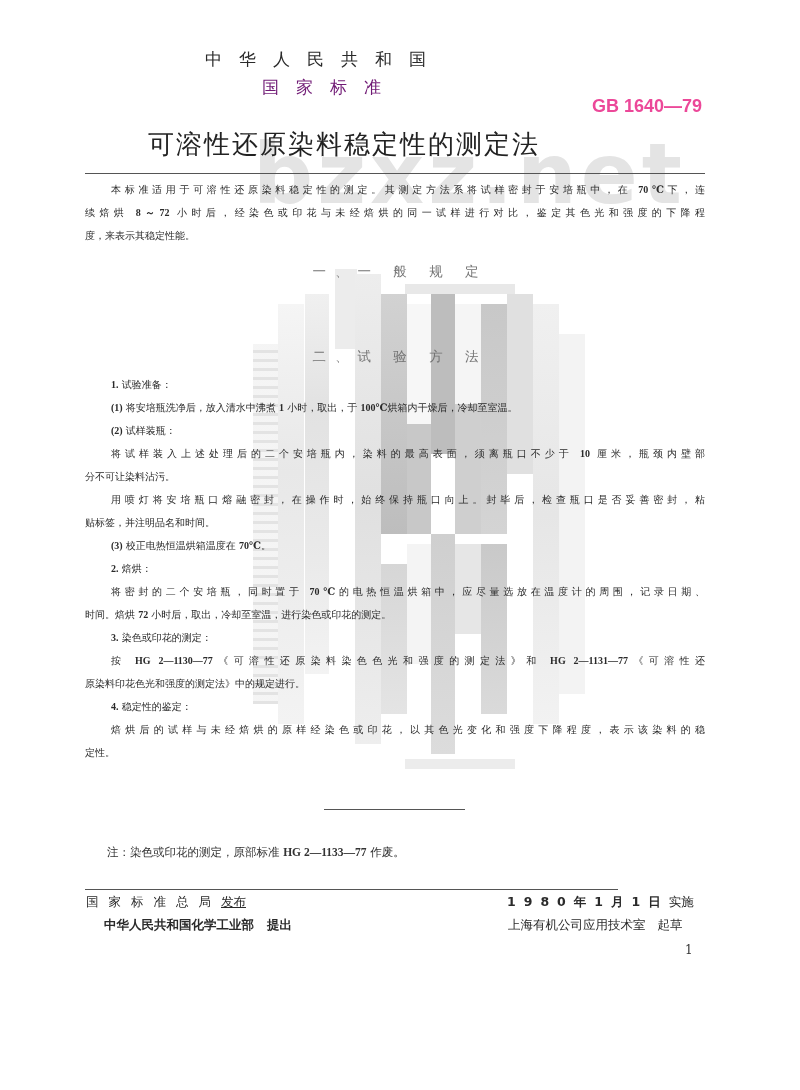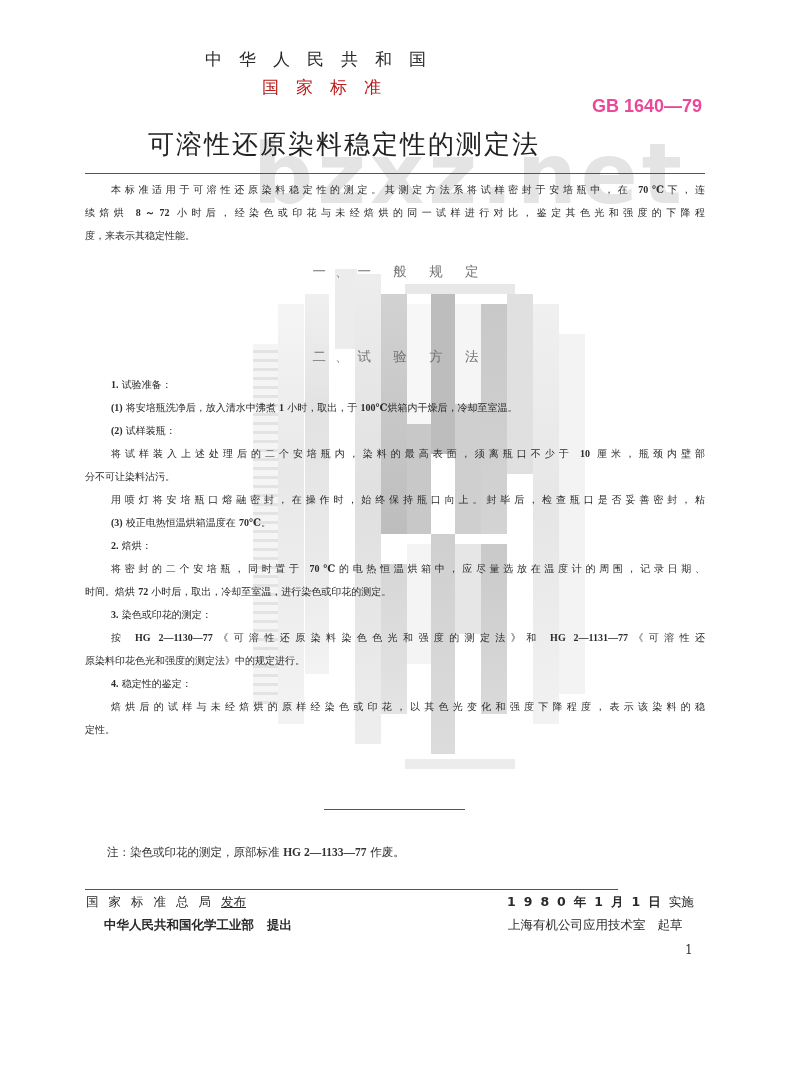--- a/index.html
+++ b/index.html
@@ -10,21 +10,21 @@
     .abs { position: absolute; }
     .wm-layer { position: absolute; left: 0; top: 4px; width: 800px; height: 1028px; z-index: 0; pointer-events: none; margin-left: 25px; }
     .wm-text {
       position: absolute; left: 228px; top: 128px; font-family: "DejaVu Sans", sans-serif; font-weight: bold;
       font-size: 84px; letter-spacing: 4px; color: #e4e4e4; line-height: 1;
     }
     .blk { position: absolute; }
     .content { position: absolute; left: 0; top: 0; width: 800px; height: 1090px; z-index: 1; }
 
     .hdr-country { left: 205px; top: 14px; font-family: "DejaVu Sans", sans-serif; font-size: 17px; letter-spacing: 17px; color: #2a2a2a; margin-top: 34px; }
-    .hdr-std { left: 262px; top: 76px; font-family: "DejaVu Sans", sans-serif; font-size: 17px; letter-spacing: 17px; color: #b91c1c; }
+    .hdr-std { left: 262px; top: 76px; font-family: "DejaVu Sans", sans-serif; font-size: 17px; letter-spacing: 17px; color: #701a75; }
     .hdr-code { left: 592px; top: 96px; font-family: "Liberation Sans", sans-serif; font-weight: bold; font-size: 18px; color: #ec4899; }
     .doc-title { left: 148px; top: 127px; font-family: "DejaVu Sans", sans-serif; font-size: 26px; letter-spacing: 2px; color: #222; }
     .rule { position: absolute; height: 1px; background: #555; }
 
     .para { position: absolute; left: 85px; width: 620px; font-size: 10px; line-height: 23px; color: #2a2a2a; }
     .line { display: block; white-space: nowrap; text-align: justify; text-align-last: justify; }
     .line.last { text-align-last: left; }
     .ind1 { padding-left: 26px; }
     .b { font-family: "Liberation Serif", "DejaVu Serif", serif; font-weight: bold; }
     .sec-h { position: absolute; left: 0; width: 800px; text-align: center; font-size: 13.5px; letter-spacing: 9px; color: #737373; }
@@ -88,20 +88,21 @@
   <div class="sec-h" style="top:263px;">一、一 般 规 定</div>
 
   <div class="sec-h" style="top:348px;">二、试 验 方 法</div>
   <div class="para" style="top:373px;">
     <span class="line last ind1"><span class="b">1.</span> 试验准备：</span>
     <span class="line last ind1"><span class="b">(1)</span> 将安培瓶洗净后，放入清水中沸煮 <span class="b">1</span> 小时，取出，于 <span class="b">100℃</span>烘箱内干燥后，冷却至室温。</span>
     <span class="line last ind1"><span class="b">(2)</span> 试样装瓶：</span>
     <span class="line ind1">将试样装入上述处理后的二个安培瓶内，染料的最高表面，须离瓶口不少于 <span class="b">10</span> 厘米，瓶颈内壁部</span>
     <span class="line last">分不可让染料沾污。</span>
     <span class="line ind1">用喷灯将安培瓶口熔融密封，在操作时，始终保持瓶口向上。封毕后，检查瓶口是否妥善密封，粘</span>
+    <span class="line last">贴标签，并注明品名和时间。</span>
     <span class="line last ind1"><span class="b">(3)</span> 校正电热恒温烘箱温度在 <span class="b">70℃</span>。</span>
     <span class="line last ind1"><span class="b">2.</span> 焙烘：</span>
     <span class="line ind1">将密封的二个安培瓶，同时置于 <span class="b">70℃</span>的电热恒温烘箱中，应尽量选放在温度计的周围，记录日期、</span>
     <span class="line last">时间。焙烘 <span class="b">72</span> 小时后，取出，冷却至室温，进行染色或印花的测定。</span>
     <span class="line last ind1"><span class="b">3.</span> 染色或印花的测定：</span>
     <span class="line ind1">按 <span class="b">HG 2—1130—77</span>《可溶性还原染料染色色光和强度的测定法》和 <span class="b">HG 2—1131—77</span>《可溶性还</span>
     <span class="line last">原染料印花色光和强度的测定法》中的规定进行。</span>
     <span class="line last ind1"><span class="b">4.</span> 稳定性的鉴定：</span>
     <span class="line ind1">焙烘后的试样与未经焙烘的原样经染色或印花，以其色光变化和强度下降程度，表示该染料的稳</span>
     <span class="line last">定性。</span>

